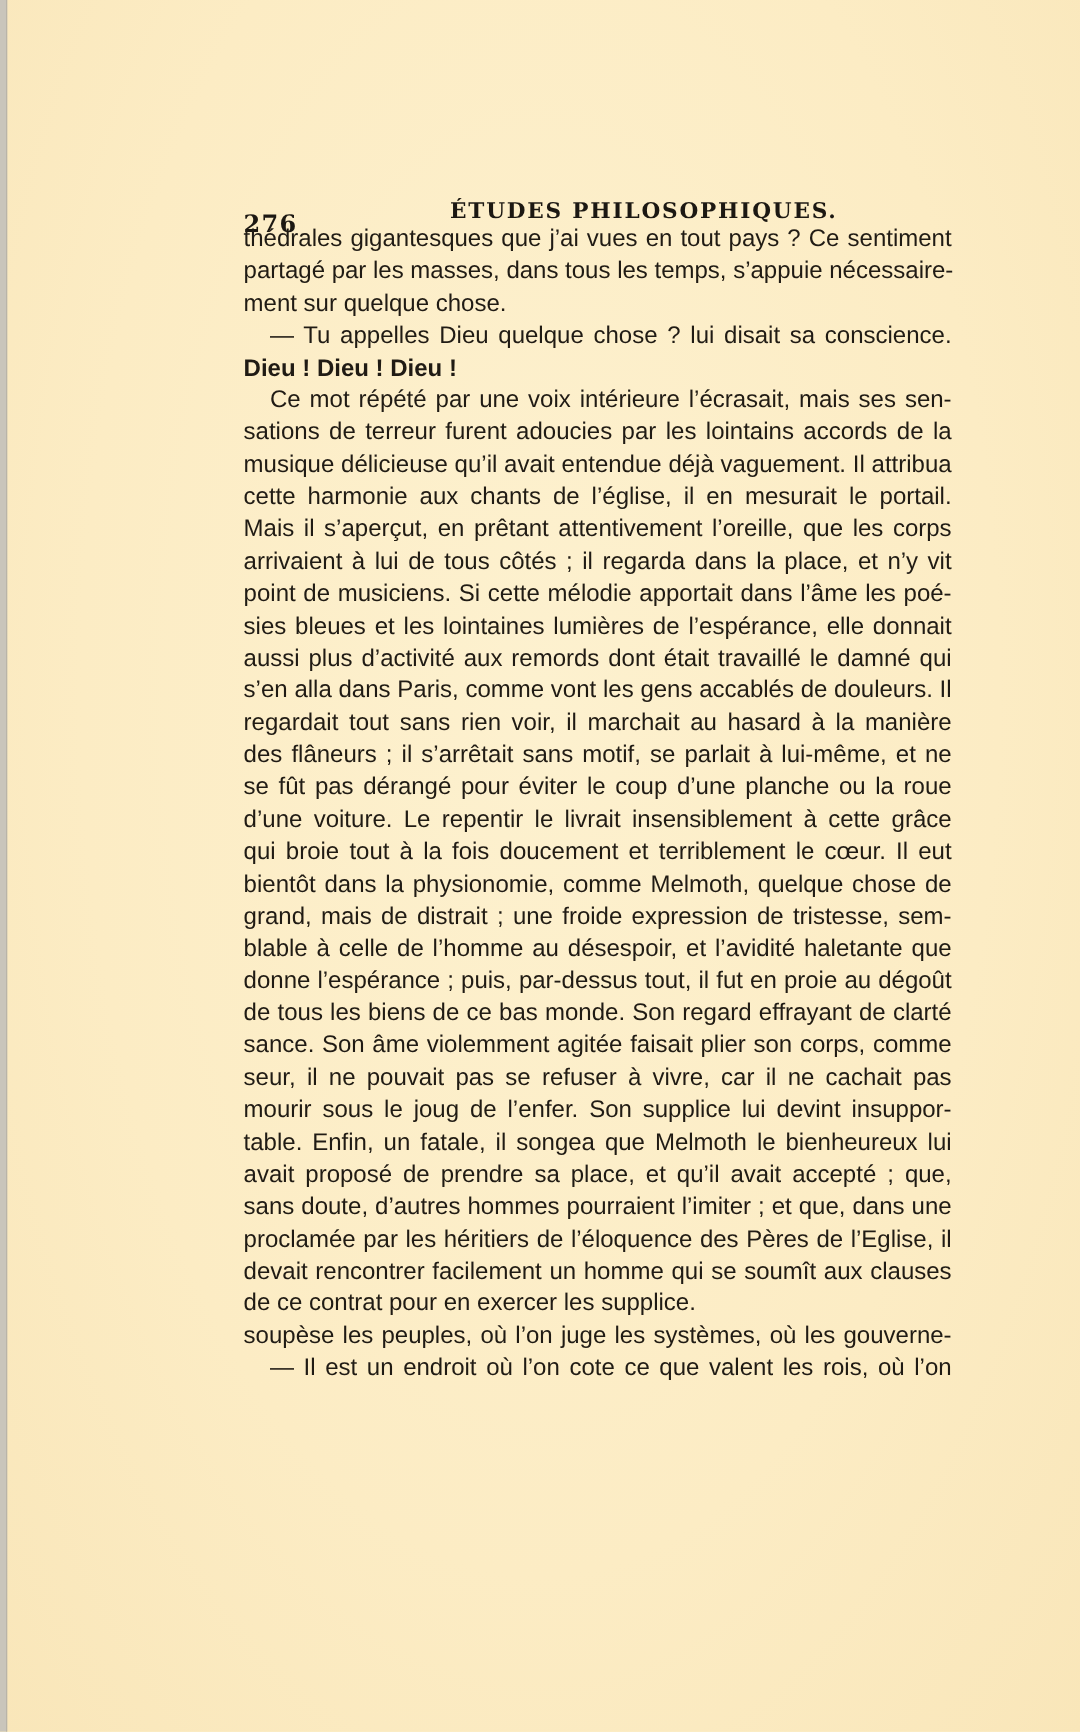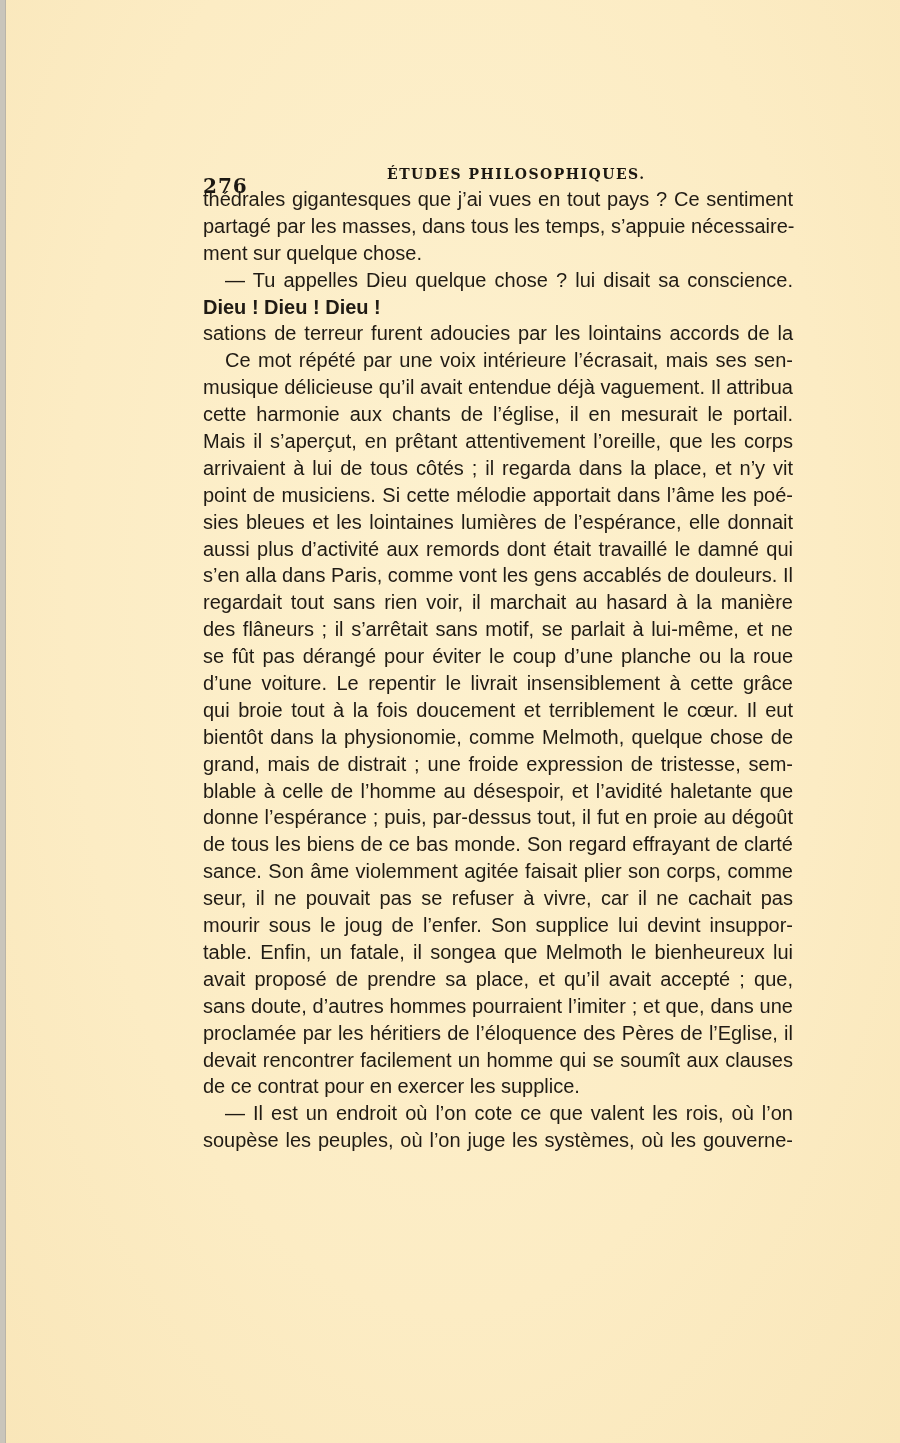--- a/index.html
+++ b/index.html
@@ -40,23 +40,23 @@
       position: absolute;
       left: 0;
       top: 0;
       font-size: 20px;
       font-weight: bold;
       letter-spacing: 1px;
       margin-top: 11px;
     }
     .running-title {
       position: absolute;
-      left: 184px;
+      left: 172px;
       top: 3px;
-      font-size: 14px;
+      font-size: 18px;
       font-weight: bold;
       letter-spacing: 1.5px;
     }
     .text-block {
       position: absolute;
       left: 203px;
       top: 186px;
       width: 590px;
       font-family: Liberation Sans, sans-serif;
       font-size: 20px;
@@ -90,22 +90,22 @@
     <span class="page-number">276</span>
     <span class="running-title">ÉTUDES PHILOSOPHIQUES.</span>
   </div>
 
   <div class="text-block">
     <div class="line">thédrales gigantesques que j’ai vues en tout pays ? Ce sentiment</div>
     <div class="line">partagé par les masses, dans tous les temps, s’appuie nécessaire-</div>
     <div class="line last">ment sur quelque chose.</div>
     <div class="line indent">— Tu appelles Dieu quelque chose ? lui disait sa conscience.</div>
     <div class="line last bold-short">Dieu ! Dieu ! Dieu !</div>
+    <div class="line indent">Ce mot répété par une voix intérieure l’écrasait, mais ses sen-</div>
     <div class="line">sations de terreur furent adoucies par les lointains accords de la</div>
-    <div class="line indent">Ce mot répété par une voix intérieure l’écrasait, mais ses sen-</div>
     <div class="line">musique délicieuse qu’il avait entendue déjà vaguement. Il attribua</div>
     <div class="line">cette harmonie aux chants de l’église, il en mesurait le portail.</div>
     <div class="line">Mais il s’aperçut, en prêtant attentivement l’oreille, que les corps</div>
     <div class="line">arrivaient à lui de tous côtés ; il regarda dans la place, et n’y vit</div>
     <div class="line">point de musiciens. Si cette mélodie apportait dans l’âme les poé-</div>
     <div class="line">sies bleues et les lointaines lumières de l’espérance, elle donnait</div>
     <div class="line">aussi plus d’activité aux remords dont était travaillé le damné qui</div>
     <div class="line">s’en alla dans Paris, comme vont les gens accablés de douleurs. Il</div>
     <div class="line">regardait tout sans rien voir, il marchait au hasard à la manière</div>
     <div class="line">des flâneurs ; il s’arrêtait sans motif, se parlait à lui-même, et ne</div>
@@ -119,16 +119,16 @@
     <div class="line">de tous les biens de ce bas monde. Son regard effrayant de clarté</div>
     <div class="line">sance. Son âme violemment agitée faisait plier son corps, comme</div>
     <div class="line">seur, il ne pouvait pas se refuser à vivre, car il ne cachait pas</div>
     <div class="line">mourir sous le joug de l’enfer. Son supplice lui devint insuppor-</div>
     <div class="line">table. Enfin, un fatale, il songea que Melmoth le bienheureux lui</div>
     <div class="line">avait proposé de prendre sa place, et qu’il avait accepté ; que,</div>
     <div class="line">sans doute, d’autres hommes pourraient l’imiter ; et que, dans une</div>
     <div class="line">proclamée par les héritiers de l’éloquence des Pères de l’Eglise, il</div>
     <div class="line">devait rencontrer facilement un homme qui se soumît aux clauses</div>
     <div class="line last">de ce contrat pour en exercer les supplice.</div>
+    <div class="line">soupèse les peuples, où l’on juge les systèmes, où les gouverne-</div>
     <div class="line indent">— Il est un endroit où l’on cote ce que valent les rois, où l’on</div>
-    <div class="line">soupèse les peuples, où l’on juge les systèmes, où les gouverne-</div>
   </div>
 </div>
 
 </body></html>

